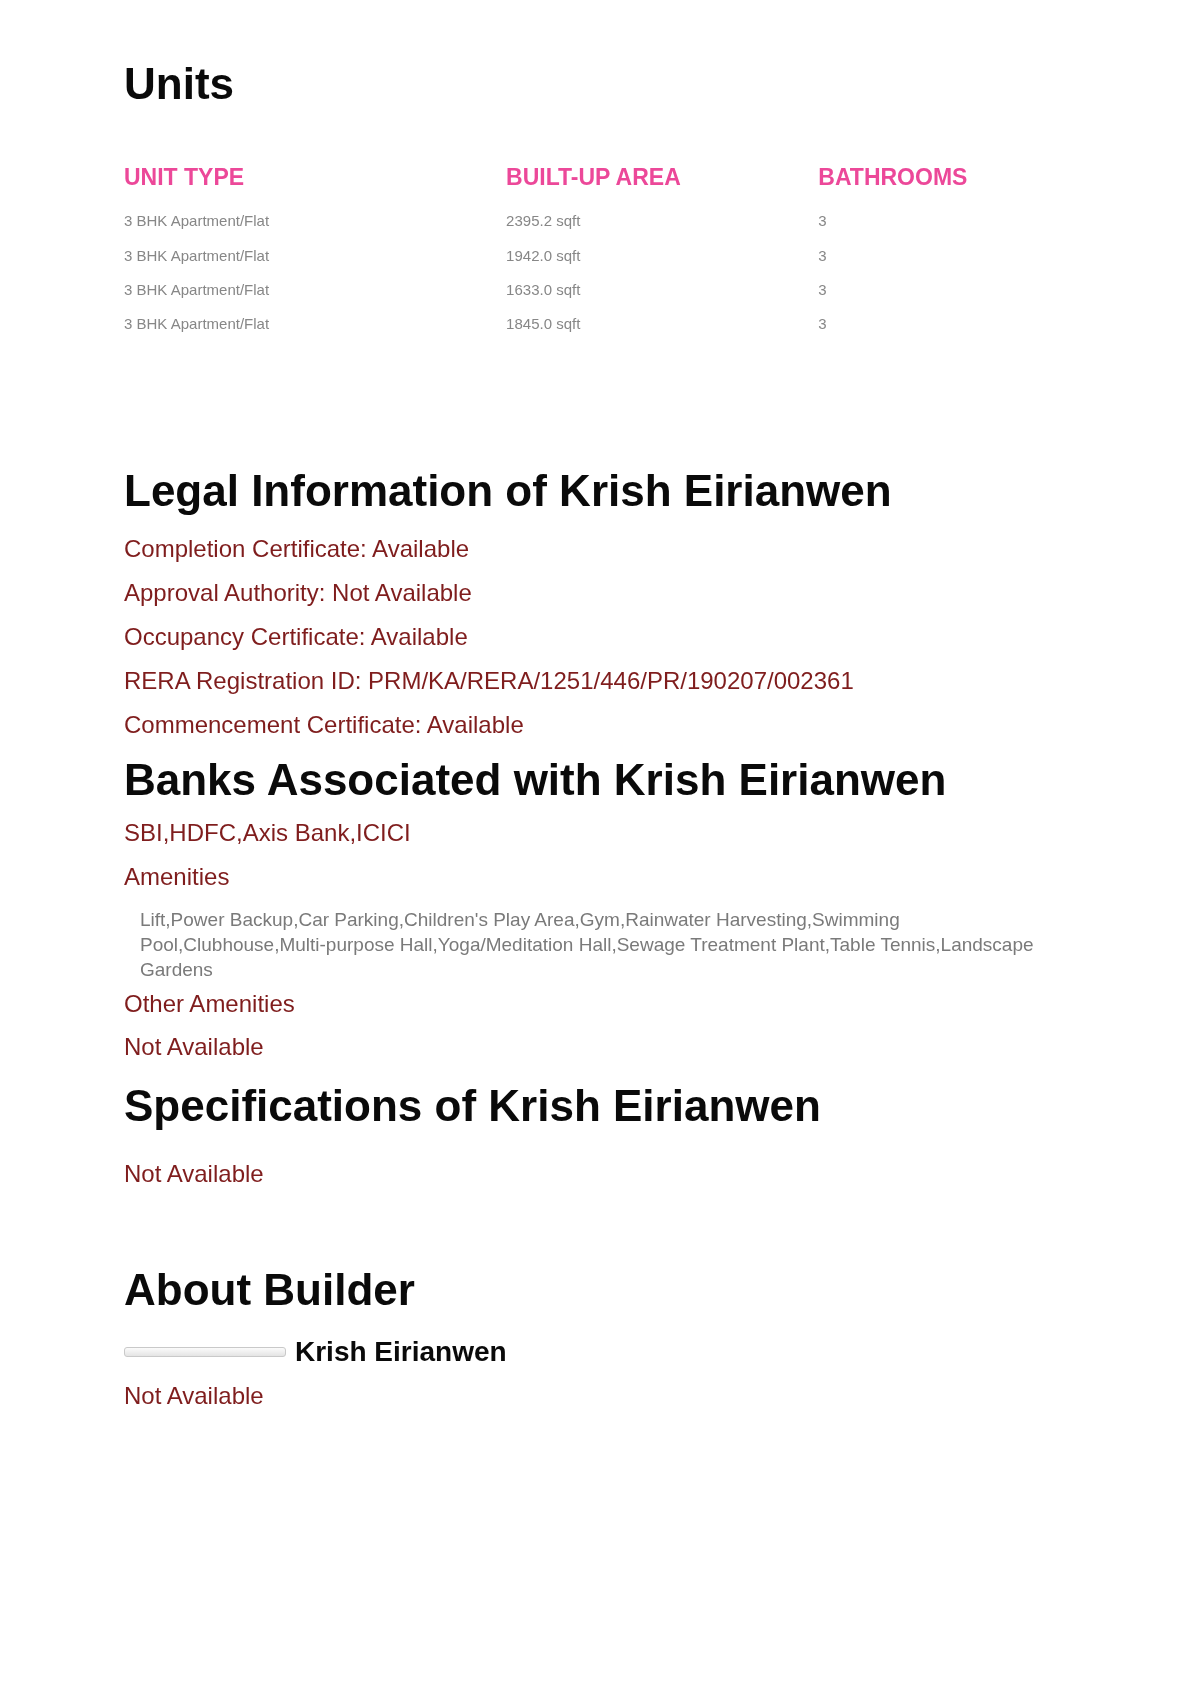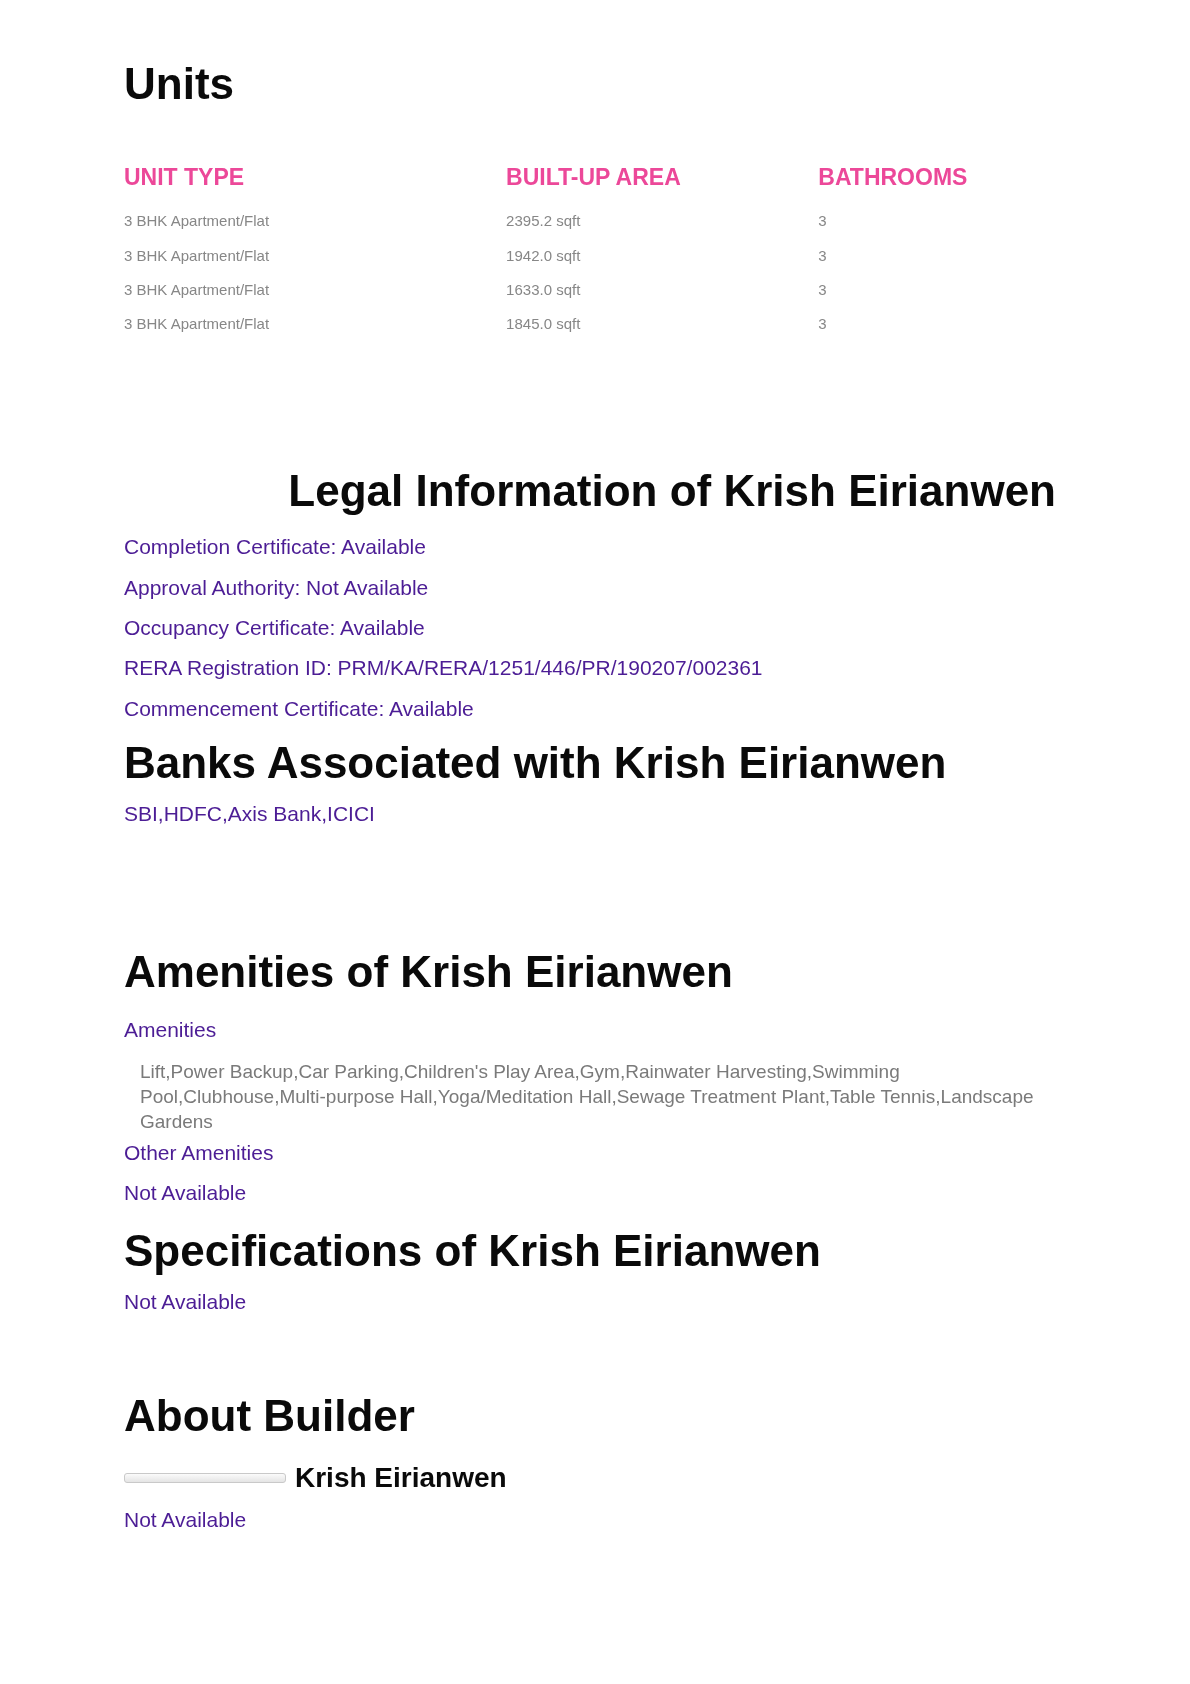--- a/index.html
+++ b/index.html
@@ -43,37 +43,37 @@
     color: #ec4899;
     padding: 0 0 14px 0;
   }
   .units-table td {
     font-size: 15px;
     line-height: 1.15;
     color: #878787;
     padding: 8px 0 9px 0;
   }
   .body-line {
-    font-size: 21px;
+    font-size: 24px;
     line-height: 1.16;
-    color: #4c1d95;
+    color: #7f1d1d;
     margin: 0 0 16px 0;
   }
   .para {
     font-size: 19px;
     line-height: 1.33;
     color: #7a7a7a;
     margin: 0 0 16px 0;
   }
-  .legal-heading   { margin: 124px 0 18px 0; text-align: right; }
+  .legal-heading   { margin: 124px 0 18px 0; }
   .banks-heading   { margin: 0 0 13px 0; }
   .amen-heading    { margin: 120px 0 20px 0; }
   .amen-para       { margin: 2px 0 7px 16px; }
   .other-amen      { margin: 0 0 15px 0; }
-  .specs-heading   { margin: 20px 0 13px 0; }
+  .specs-heading   { margin: 20px 0 28px 0; }
   .about-heading   { margin: 76px 0 20px 0; }
   .builder-row {
     display: flex;
     align-items: center;
     margin: 0 0 14px 0;
   }
   .builder-logo {
     width: 160px;
     height: 8px;
     border: 1px solid #c9c9c9;
@@ -142,21 +142,20 @@
     <p class="body-line">RERA Registration ID: PRM/KA/RERA/1251/446/PR/190207/002361</p>
     <p class="body-line">Commencement Certificate: Available</p>
   </section>
 
   <section>
     <h2 class="banks-heading">Banks Associated with Krish Eirianwen</h2>
     <p class="body-line">SBI,HDFC,Axis Bank,ICICI</p>
   </section>
 
   <section>
-    <h2 class="amen-heading">Amenities of Krish Eirianwen</h2>
     <p class="body-line">Amenities</p>
     <p class="para amen-para">Lift,Power Backup,Car Parking,Children's Play Area,Gym,Rainwater Harvesting,Swimming Pool,Clubhouse,Multi-purpose Hall,Yoga/Meditation Hall,Sewage Treatment Plant,Table Tennis,Landscape Gardens</p>
     <p class="body-line other-amen">Other Amenities</p>
     <p class="body-line">Not Available</p>
   </section>
 
   <section>
     <h2 class="specs-heading">Specifications of Krish Eirianwen</h2>
     <p class="body-line">Not Available</p>
   </section>

